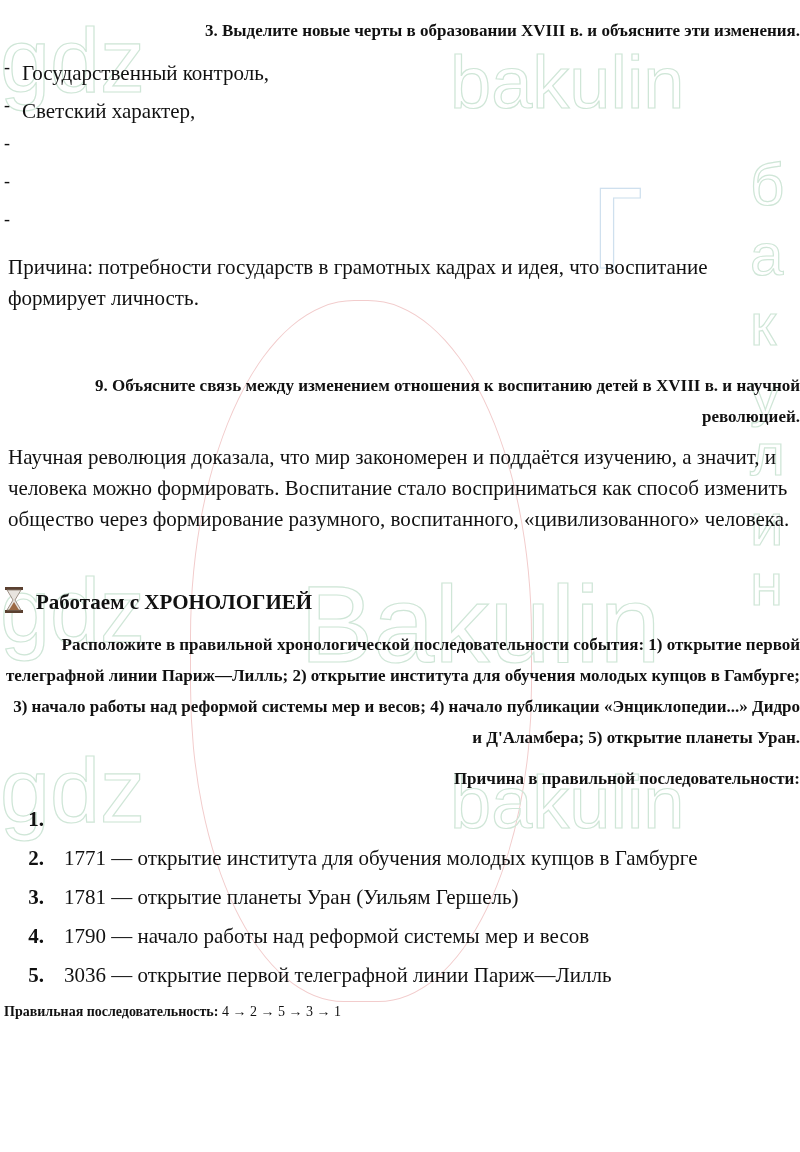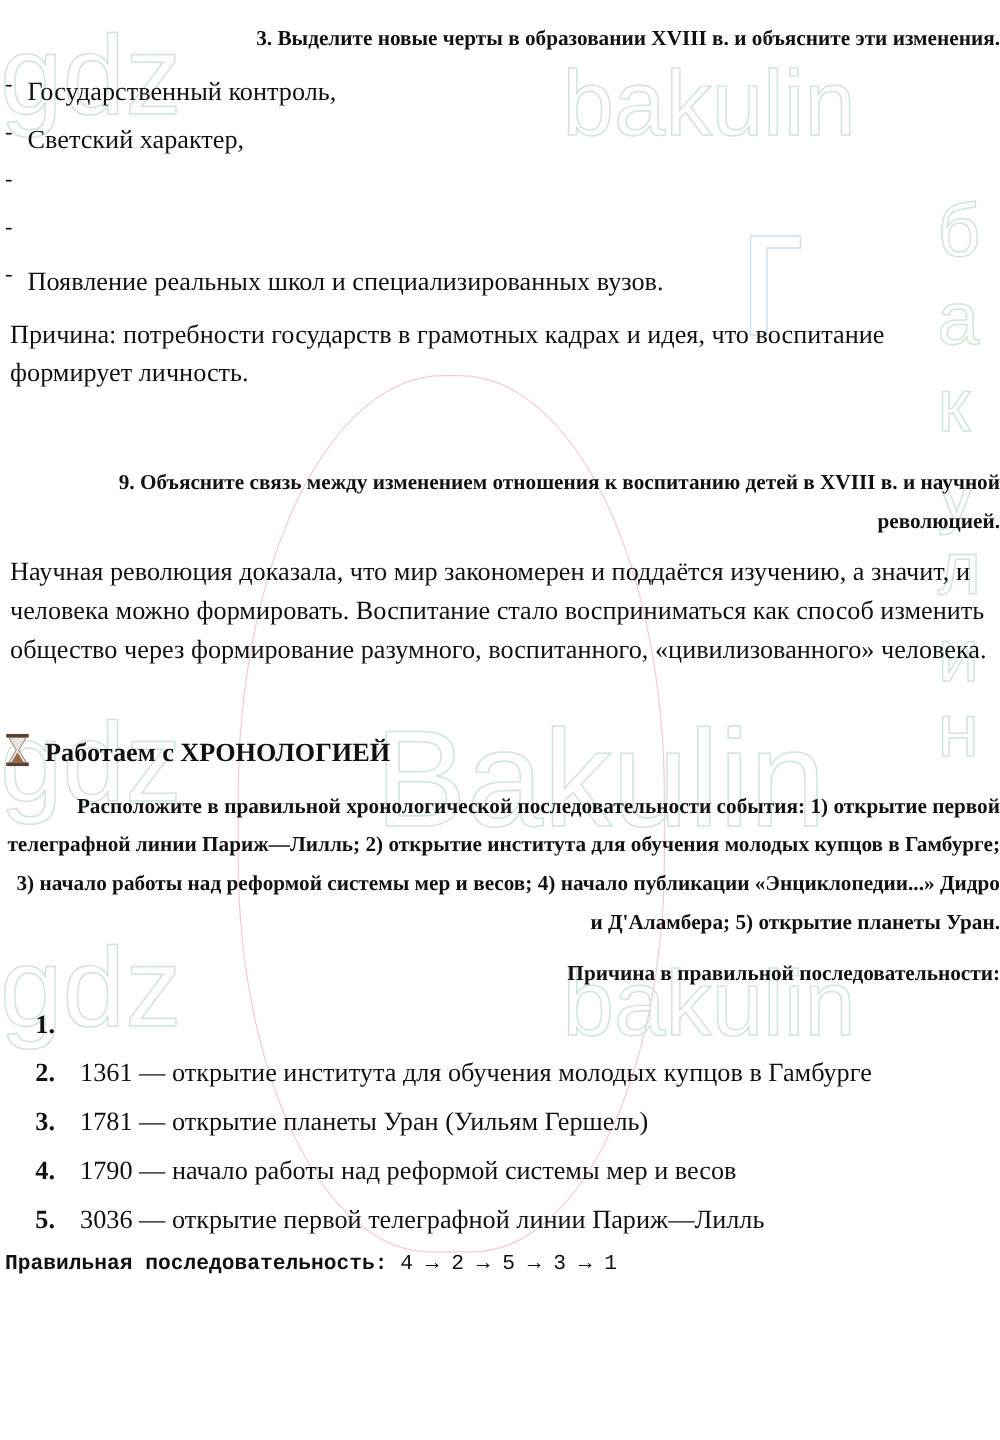--- a/index.html
+++ b/index.html
@@ -20,21 +20,21 @@
   }
   .page { position:relative; z-index:1; padding:0 0 0 4px; }
   .q { font-weight:bold; font-size:17px; line-height:31px; margin:0;text-align:right; }
   .p { font-size:21px; line-height:31px; margin:4px; }
   .bul { display:flex; font-size:21px; line-height:38px; }
   .bul .dash { width:18px; font-size:18px; position:relative; top:-6px; }
   .sec-head { display:flex; align-items:flex-start; font-weight:bold; font-size:21px; line-height:30px; }
   .hourglass { width:20px; height:26px; margin-right:12px; position:relative; }
   .ol-item { display:flex; font-size:21px; line-height:39px; }
   .ol-num { width:40px; text-align:right; font-weight:bold; padding-right:20px; }
-  .seq { font-size:17px; line-height:34px;font-family:Liberation Mono, monospace; }
+  .seq { font-size:14px; line-height:34px; }
   .seq b { font-weight:bold; }
 </style>
 </head>
 <body>
 
 <div class="wm">
   <div class="wm-face"></div>
   <span class="wm-text" style="left:0;top:10px;font-size:90px;">gdz</span>
   <span class="wm-text" style="left:450px;top:40px;font-size:74px;">bakulin</span>
   <span class="wm-text" style="left:0;top:560px;font-size:90px;">gdz</span>
@@ -67,21 +67,20 @@
         <span>Светский характер,</span>
       </div>
     <div class="bul">
         <span class="dash">-</span>
       </div>
     <div class="bul">
         <span class="dash">-</span>
       </div>
     <div class="bul">
         <span class="dash">-</span>
-        <span>Появление реальных школ и специализированных вузов.</span>
       </div>
   </div>
   <div style="height:4px;"></div>
   <p class="p">Причина: потребности государств в грамотных кадрах и идея, что воспитание формирует личность.</p>
 
   <div style="height:52px;"></div>
   <p class="q">9. Объясните связь между изменением отношения к воспитанию детей в XVIII в. и научной революцией.</p>
   <div style="height:6px;"></div>
   <p class="p">Научная революция доказала, что мир закономерен и поддаётся изучению, а значит, и человека можно формировать. Воспитание стало восприниматься как способ изменить общество через формирование разумного, воспитанного, «цивилизованного» человека.</p>
 
@@ -102,21 +101,21 @@
   <div style="height:10px;"></div>
   <p class="q">Причина в правильной последовательности:</p>
 
   <div style="height:6px;"></div>
   <div>
     <div class="ol-item">
         <span class="ol-num">1.</span>
       </div>
     <div class="ol-item">
         <span class="ol-num">2.</span>
-        <span>1361 — открытие института для обучения молодых купцов в Гамбурге</span>
+        <span>1771 — открытие института для обучения молодых купцов в Гамбурге</span>
       </div>
     <div class="ol-item">
         <span class="ol-num">3.</span>
         <span>1781 — открытие планеты Уран (Уильям Гершель)</span>
       </div>
     <div class="ol-item">
         <span class="ol-num">4.</span>
         <span>1790 — начало работы над реформой системы мер и весов</span>
       </div>
     <div class="ol-item">

